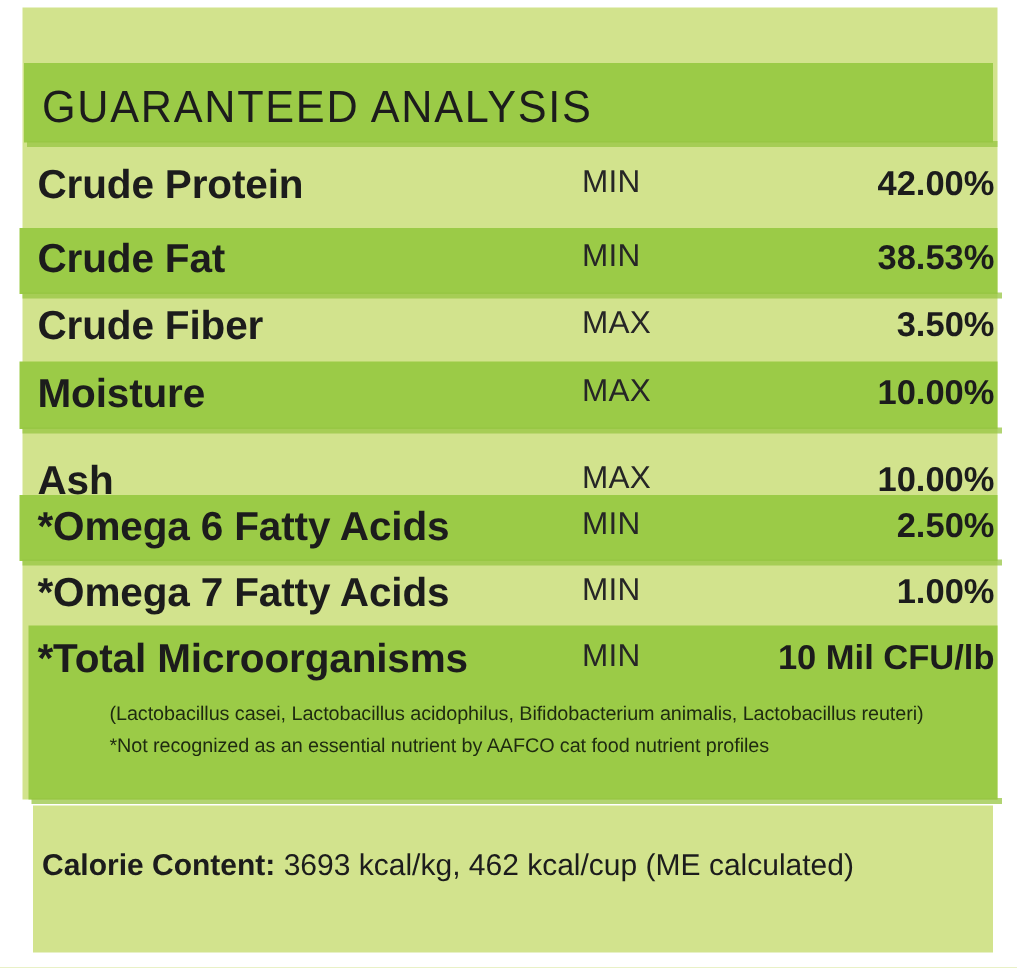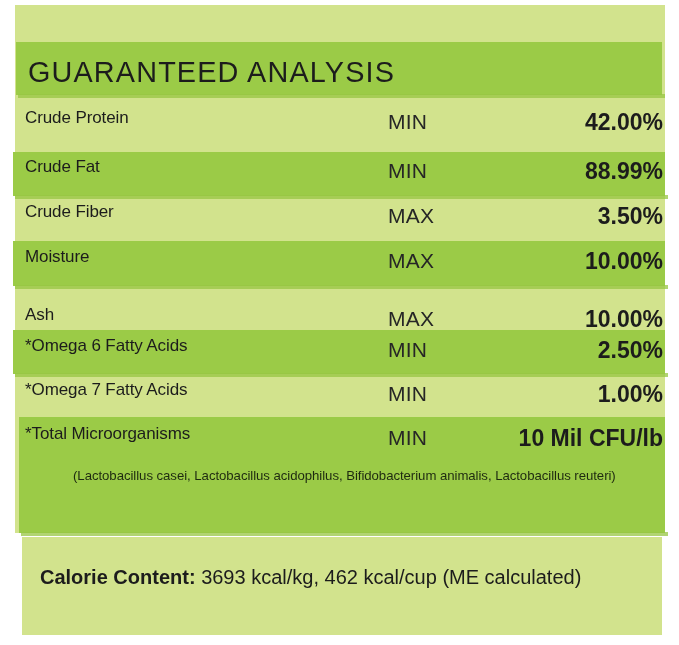--- a/index.html
+++ b/index.html
@@ -48,21 +48,21 @@
     font-weight:400;
     letter-spacing:1.2px;
     font-family:"Liberation Sans Narrow","Liberation Sans",sans-serif;
     transform:scaleX(.96);
     transform-origin:left center;
   }
 
   .row{ position:absolute; left:0; width:679px; height:44px; }
   .row .label{
     position:absolute; left:25px; top:0;
-    font-size:17px; font-weight:400; letter-spacing:-.1px;
+    font-size:27px; font-weight:700; letter-spacing:-.1px;
     color:#1c1c1c;
   }
   .row .qual{
     position:absolute; left:388px; top:2px;
     font-size:21px; font-weight:400; letter-spacing:.2px;
     color:#262626;
   }
   .row .val{
     position:absolute; right:16px; top:1px;
     font-size:23px; font-weight:700;
@@ -72,21 +72,21 @@
   .foot-line{
     position:absolute; left:25px;
     font-size:13.2px; font-weight:400; color:#1e2a10;
     letter-spacing:-.05px;
     margin-left:48px;
   }
   #foot1{ top:468px; }
   #foot2{ top:489px; }
 
   #calorie{
-    position:absolute; left:40px; top:566px;
+    position:absolute; left:28px; top:566px;
     font-size:20px; color:#1c1c1c; white-space:nowrap;
   }
   #calorie .cal-label{ font-weight:700; }
   #calorie .cal-value{ font-weight:400; }
 </style>
 </head>
 <body>
 
 <div id="stage">
 
@@ -103,21 +103,21 @@
 
   <div class="row" style="top:108px">
     <span class="label">Crude Protein</span>
     <span class="qual">MIN</span>
     <span class="val">42.00%</span>
   </div>
 
   <div class="row" style="top:157px">
     <span class="label">Crude Fat</span>
     <span class="qual">MIN</span>
-    <span class="val">88.99%</span>
+    <span class="val">38.53%</span>
   </div>
 
   <div class="row" style="top:202px">
     <span class="label">Crude Fiber</span>
     <span class="qual">MAX</span>
     <span class="val">3.50%</span>
   </div>
 
   <div class="row" style="top:247px">
     <span class="label">Moisture</span>
@@ -143,19 +143,20 @@
     <span class="val">1.00%</span>
   </div>
 
   <div class="row" style="top:424px">
     <span class="label">*Total Microorganisms</span>
     <span class="qual">MIN</span>
     <span class="val">10 Mil CFU/lb</span>
   </div>
 
   <div class="foot-line" id="foot1">(Lactobacillus casei, Lactobacillus acidophilus, Bifidobacterium animalis, Lactobacillus reuteri)</div>
+  <div class="foot-line" id="foot2">*Not recognized as an essential nutrient by AAFCO cat food nutrient profiles</div>
 
   <div id="calorie">
     <span class="cal-label">Calorie Content: </span>
     <span class="cal-value">3693 kcal/kg, 462 kcal/cup (ME calculated)</span>
   </div>
 
 </div>
 
 </body></html>

